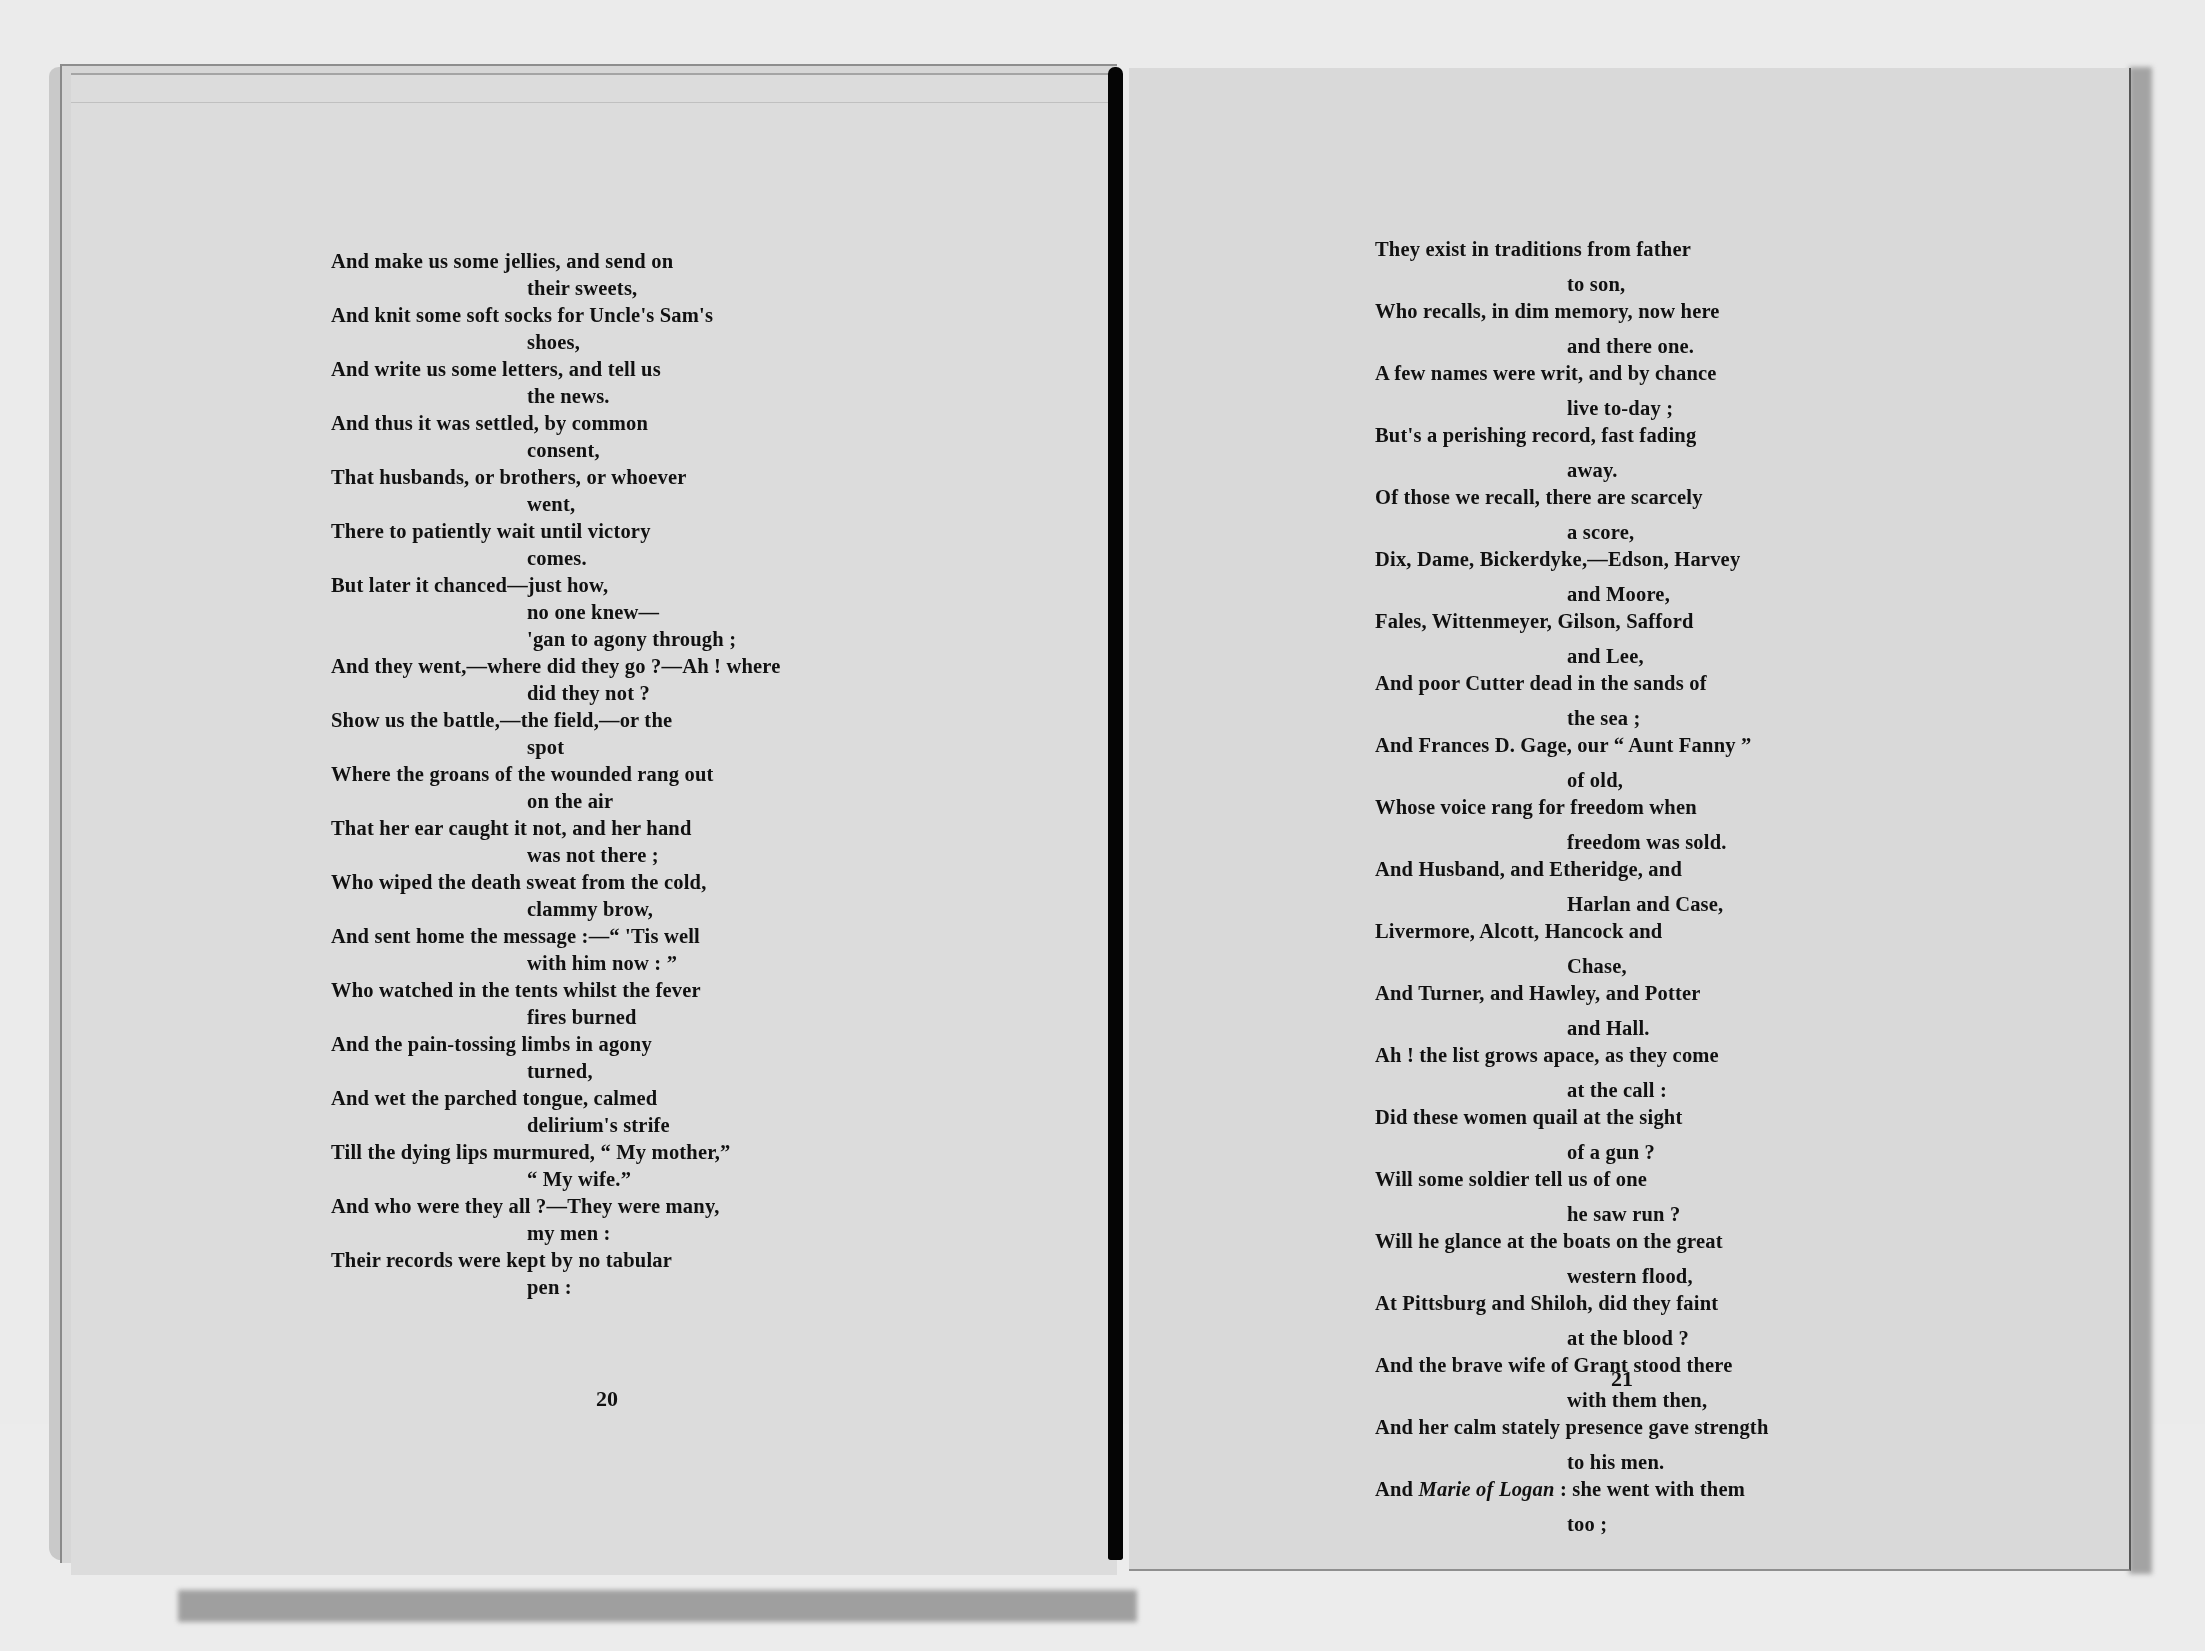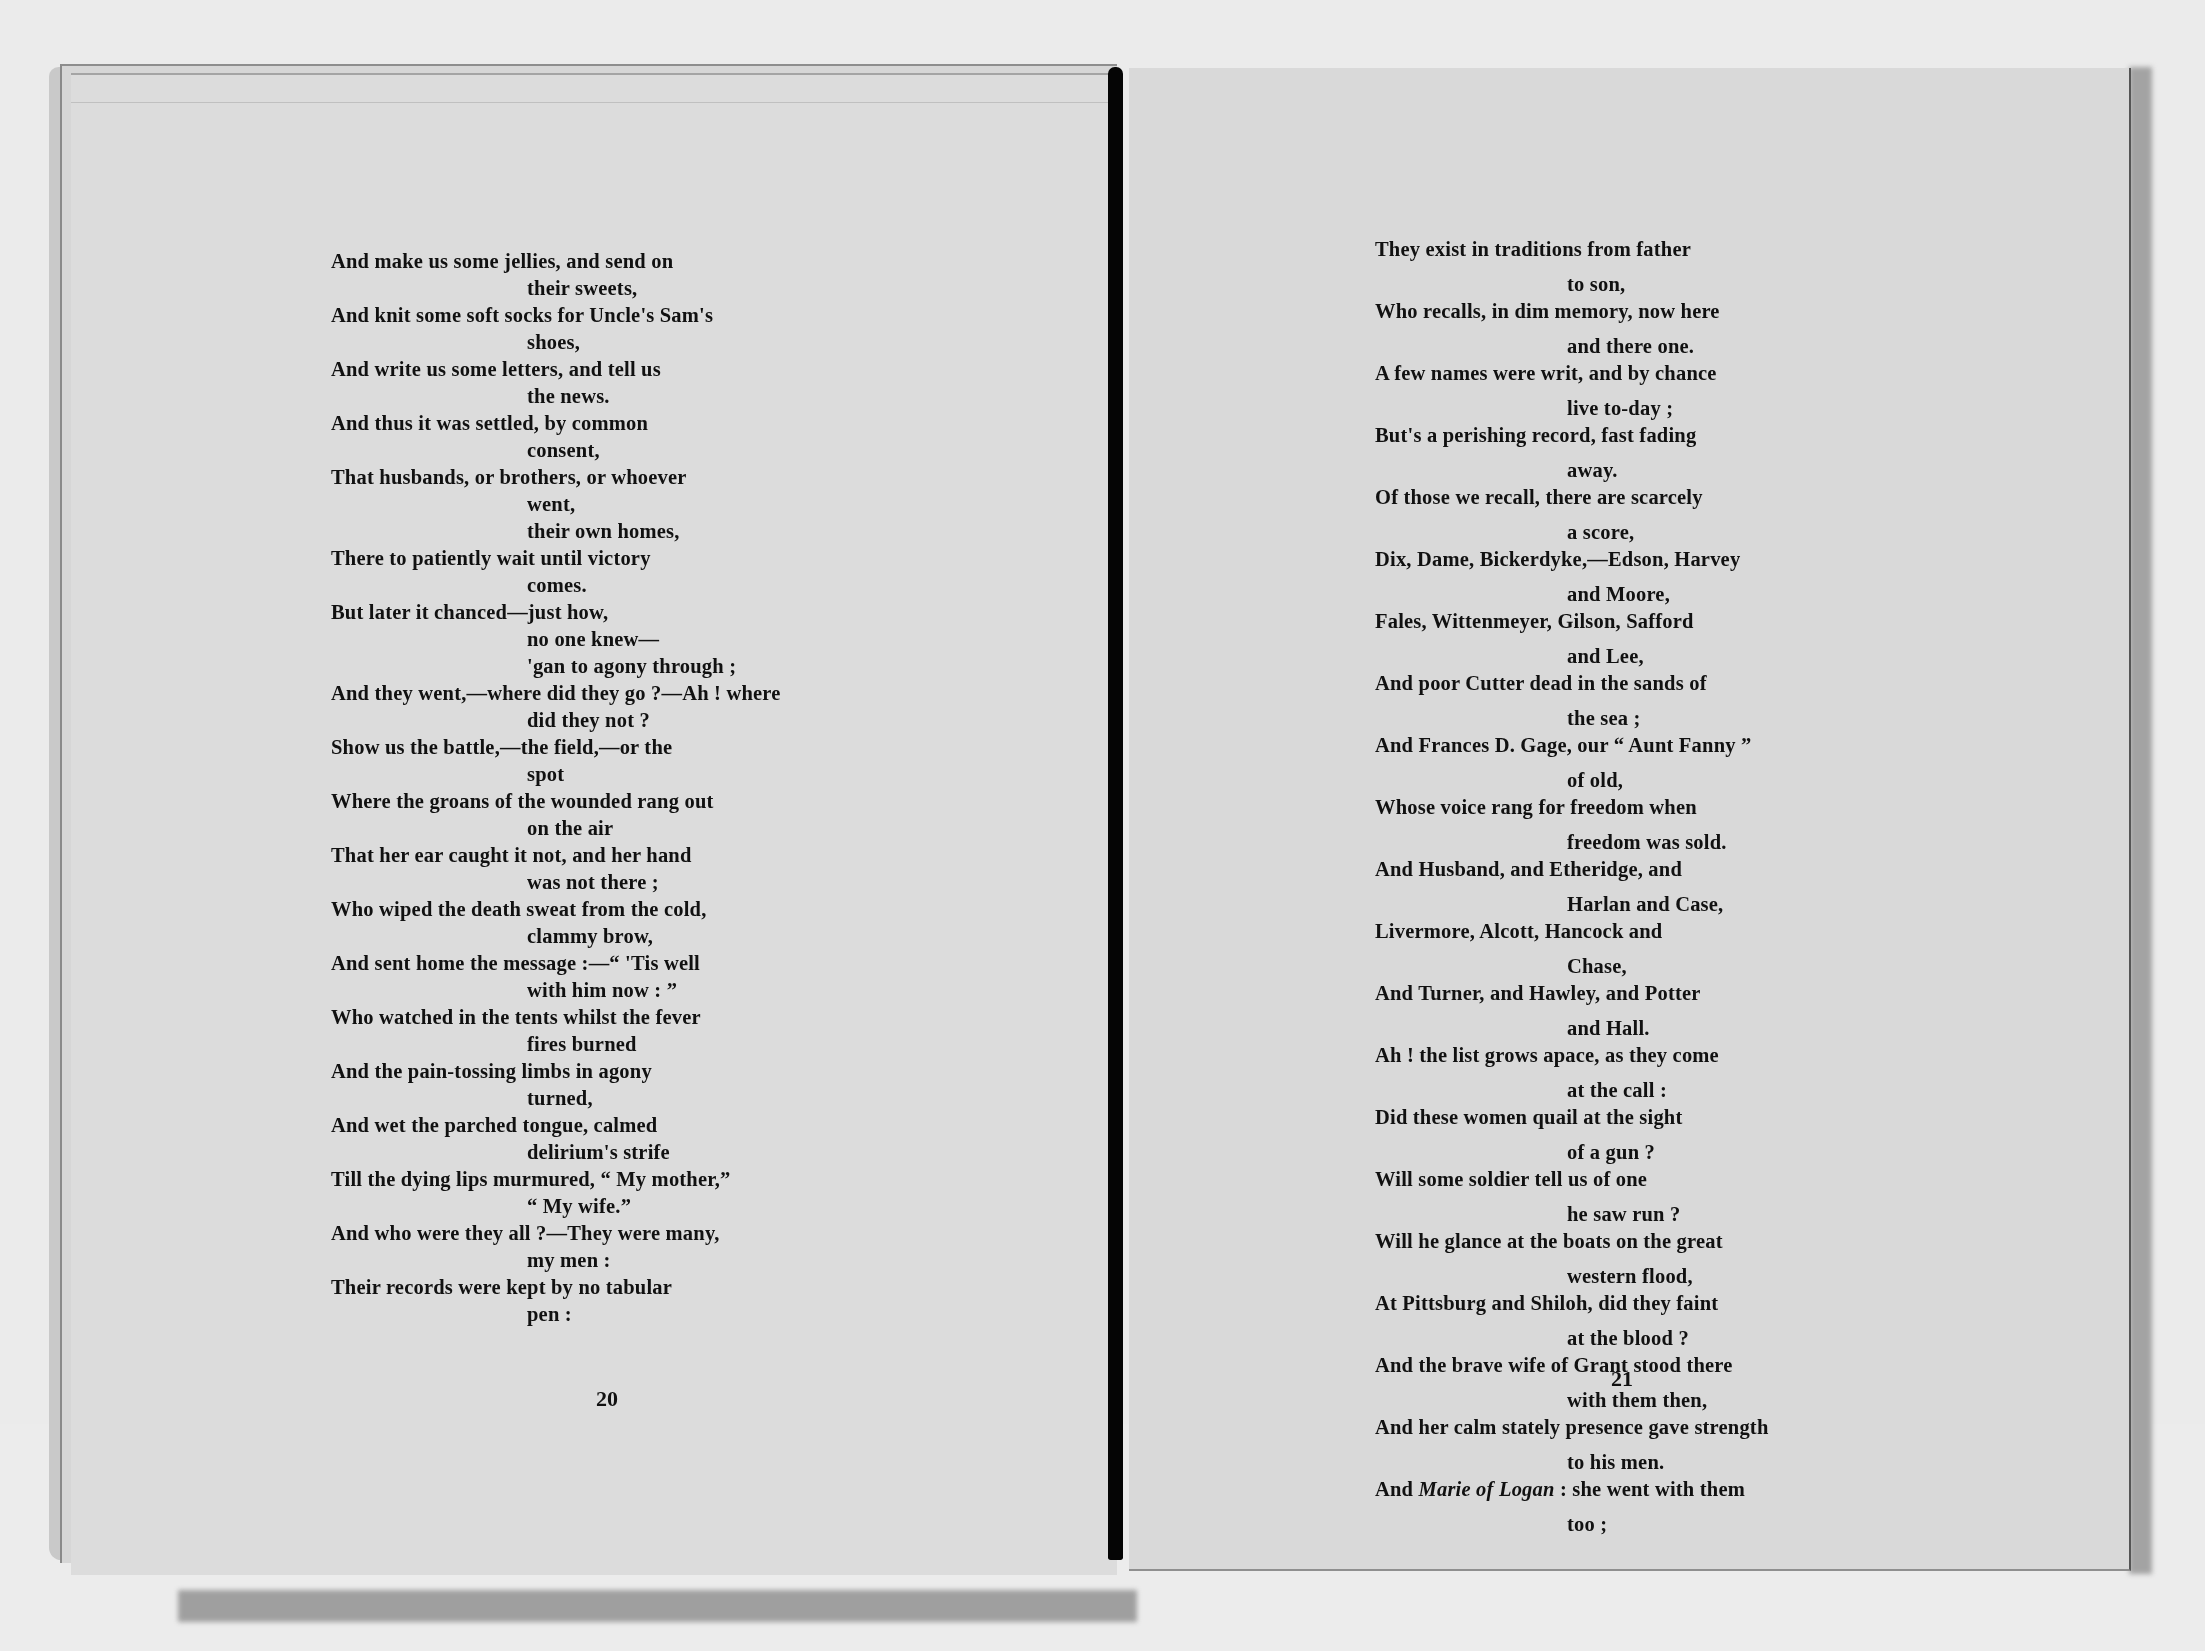--- a/index.html
+++ b/index.html
@@ -141,21 +141,20 @@
       <div class="line">And make us some jellies, and send on</div>
       <div class="line cont">their sweets,</div>
       <div class="line">And knit some soft socks for Uncle's Sam's</div>
       <div class="line cont">shoes,</div>
       <div class="line">And write us some letters, and tell us</div>
       <div class="line cont">the news.</div>
       <div class="line">And thus it was settled, by common</div>
       <div class="line cont">consent,</div>
       <div class="line">That husbands, or brothers, or whoever</div>
       <div class="line cont">went,</div>
-      <div class="line cont">their own homes,</div>
       <div class="line">There to patiently wait until victory</div>
       <div class="line cont">comes.</div>
       <div class="line">But later it chanced—just how,</div>
       <div class="line cont">no one knew—</div>
       <div class="line cont">'gan to agony through ;</div>
       <div class="line">And they went,—where did they go ?—Ah ! where</div>
       <div class="line cont">did they not ?</div>
       <div class="line">Show us the battle,—the field,—or the</div>
       <div class="line cont">spot</div>
       <div class="line">Where the groans of the wounded rang out</div>

